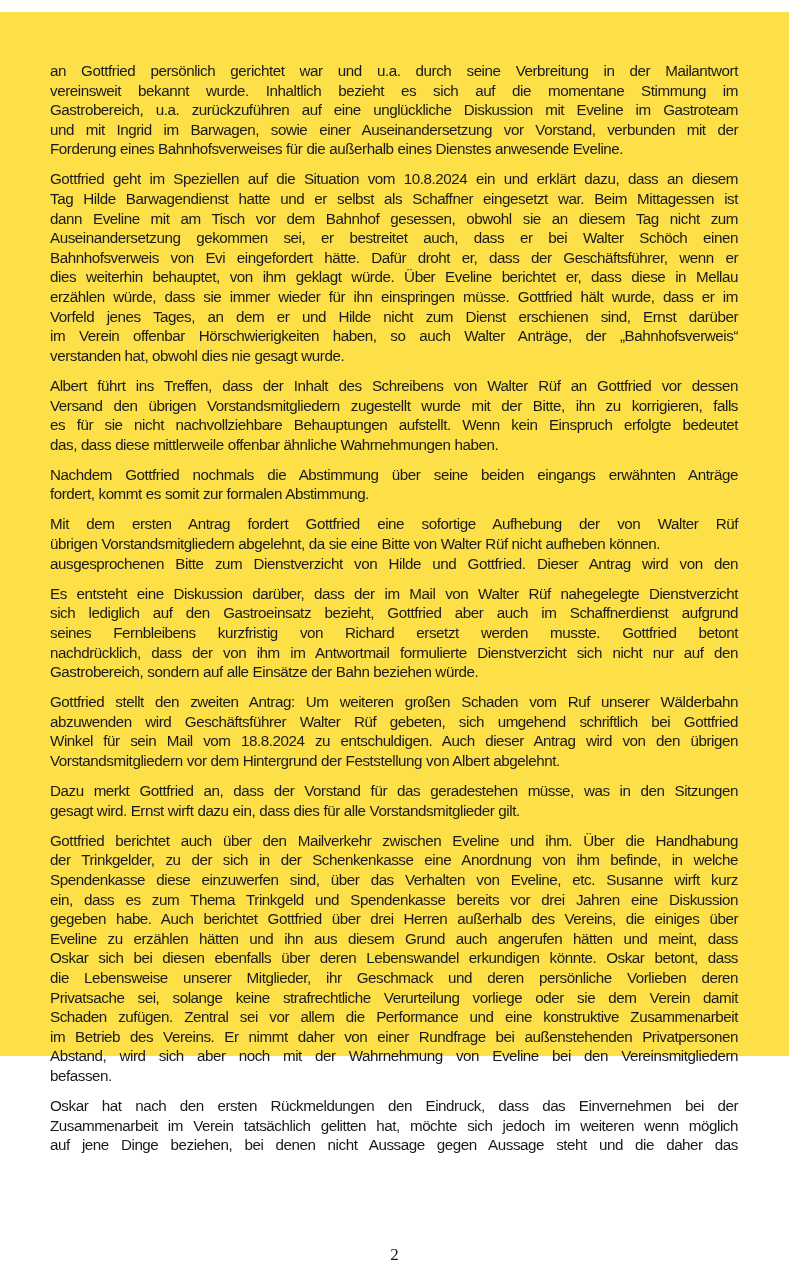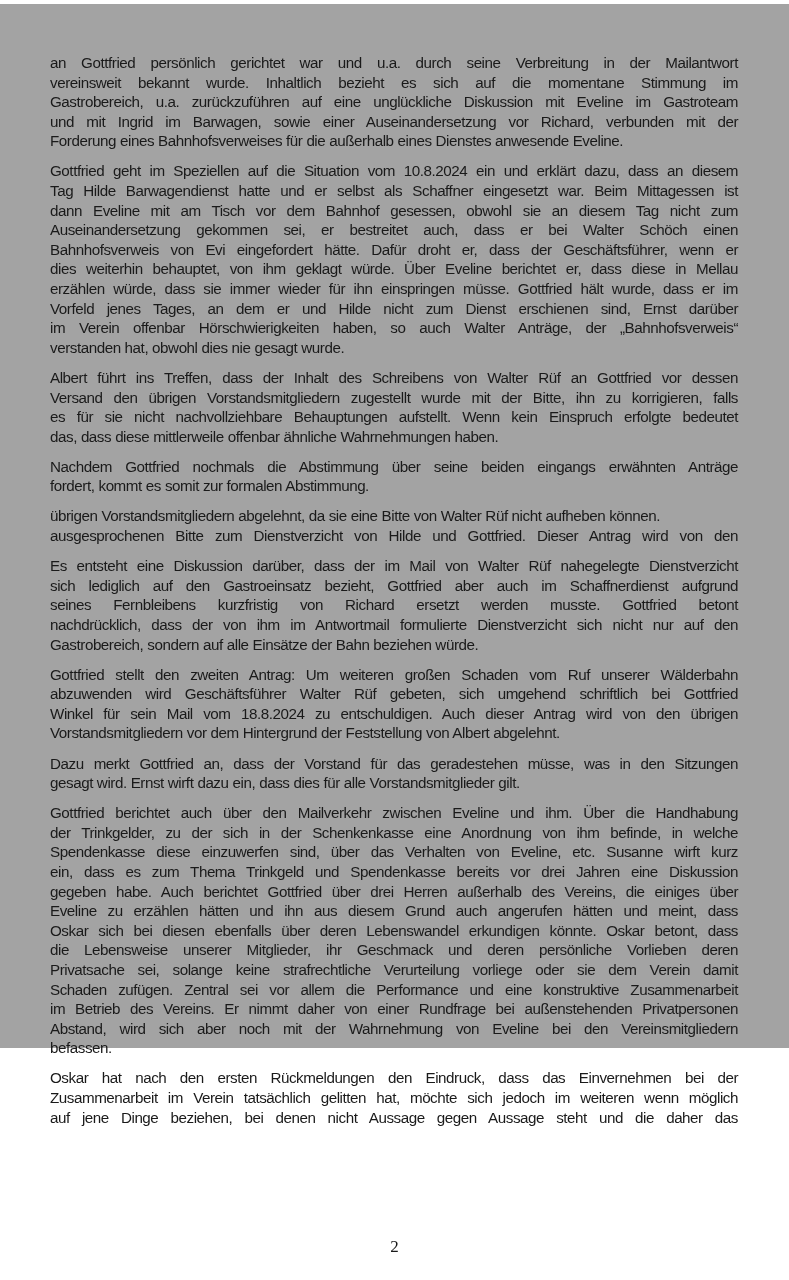--- a/index.html
+++ b/index.html
@@ -1,19 +1,19 @@
 <!DOCTYPE html>
 <html><head>
 <meta charset="utf-8">
 <style>
   html, body { margin: 0; padding: 0; background: #ffffff; }
   body { width: 789px; height: 1280px; position: relative; overflow: hidden; }
   .page {
-    position: absolute; left: 0; top: 4px; width: 789px; height: 1044px;
-    background: #a3a3a3; color: #1a1a1a;
+    position: absolute; left: 0; top: 12px; width: 789px; height: 1044px;
+    background: #fde047; color: #1a1a1a;
   }
   .body-text {
     position: absolute; left: 50px; top: 49px; width: 688px;
     font-family: "Liberation Sans", sans-serif;
     font-size: 15.2px;
     letter-spacing: -0.45px;
     word-spacing: 0.2px;
   }
   .para { margin: 0 0 10.5px 0; }
   .line {
@@ -34,21 +34,21 @@
 </style>
 </head>
 <body>
 
 <div class="page">
   <div class="body-text" id="body-text">
       <div class="para">
         <span class="line">an Gottfried persönlich gerichtet war und u.a. durch seine Verbreitung in der Mailantwort</span>
         <span class="line">vereinsweit bekannt wurde. Inhaltlich bezieht es sich auf die momentane Stimmung im</span>
         <span class="line">Gastrobereich, u.a. zurückzuführen auf eine unglückliche Diskussion mit Eveline im Gastroteam</span>
-        <span class="line">und mit Ingrid im Barwagen, sowie einer Auseinandersetzung vor Richard, verbunden mit der</span>
+        <span class="line">und mit Ingrid im Barwagen, sowie einer Auseinandersetzung vor Vorstand, verbunden mit der</span>
         <span class="line last">Forderung eines Bahnhofsverweises für die außerhalb eines Dienstes anwesende Eveline.</span>
       </div>
       <div class="para">
         <span class="line">Gottfried geht im Speziellen auf die Situation vom 10.8.2024 ein und erklärt dazu, dass an diesem</span>
         <span class="line">Tag Hilde Barwagendienst hatte und er selbst als Schaffner eingesetzt war. Beim Mittagessen ist</span>
         <span class="line">dann Eveline mit am Tisch vor dem Bahnhof gesessen, obwohl sie an diesem Tag nicht zum</span>
         <span class="line">Auseinandersetzung gekommen sei, er bestreitet auch, dass er bei Walter Schöch einen</span>
         <span class="line">Bahnhofsverweis von Evi eingefordert hätte. Dafür droht er, dass der Geschäftsführer, wenn er</span>
         <span class="line">dies weiterhin behauptet, von ihm geklagt würde. Über Eveline berichtet er, dass diese in Mellau</span>
         <span class="line">erzählen würde, dass sie immer wieder für ihn einspringen müsse. Gottfried hält wurde, dass er im</span>
@@ -60,20 +60,21 @@
         <span class="line">Albert führt ins Treffen, dass der Inhalt des Schreibens von Walter Rüf an Gottfried vor dessen</span>
         <span class="line">Versand den übrigen Vorstandsmitgliedern zugestellt wurde mit der Bitte, ihn zu korrigieren, falls</span>
         <span class="line">es für sie nicht nachvollziehbare Behauptungen aufstellt. Wenn kein Einspruch erfolgte bedeutet</span>
         <span class="line last">das, dass diese mittlerweile offenbar ähnliche Wahrnehmungen haben.</span>
       </div>
       <div class="para">
         <span class="line">Nachdem Gottfried nochmals die Abstimmung über seine beiden eingangs erwähnten Anträge</span>
         <span class="line last">fordert, kommt es somit zur formalen Abstimmung.</span>
       </div>
       <div class="para">
+        <span class="line">Mit dem ersten Antrag fordert Gottfried eine sofortige Aufhebung der von Walter Rüf</span>
         <span class="line last">übrigen Vorstandsmitgliedern abgelehnt, da sie eine Bitte von Walter Rüf nicht aufheben können.</span>
         <span class="line">ausgesprochenen Bitte zum Dienstverzicht von Hilde und Gottfried. Dieser Antrag wird von den</span>
       </div>
       <div class="para">
         <span class="line">Es entsteht eine Diskussion darüber, dass der im Mail von Walter Rüf nahegelegte Dienstverzicht</span>
         <span class="line">sich lediglich auf den Gastroeinsatz bezieht, Gottfried aber auch im Schaffnerdienst aufgrund</span>
         <span class="line">seines Fernbleibens kurzfristig von Richard ersetzt werden musste. Gottfried betont</span>
         <span class="line">nachdrücklich, dass der von ihm im Antwortmail formulierte Dienstverzicht sich nicht nur auf den</span>
         <span class="line last">Gastrobereich, sondern auf alle Einsätze der Bahn beziehen würde.</span>
       </div>

